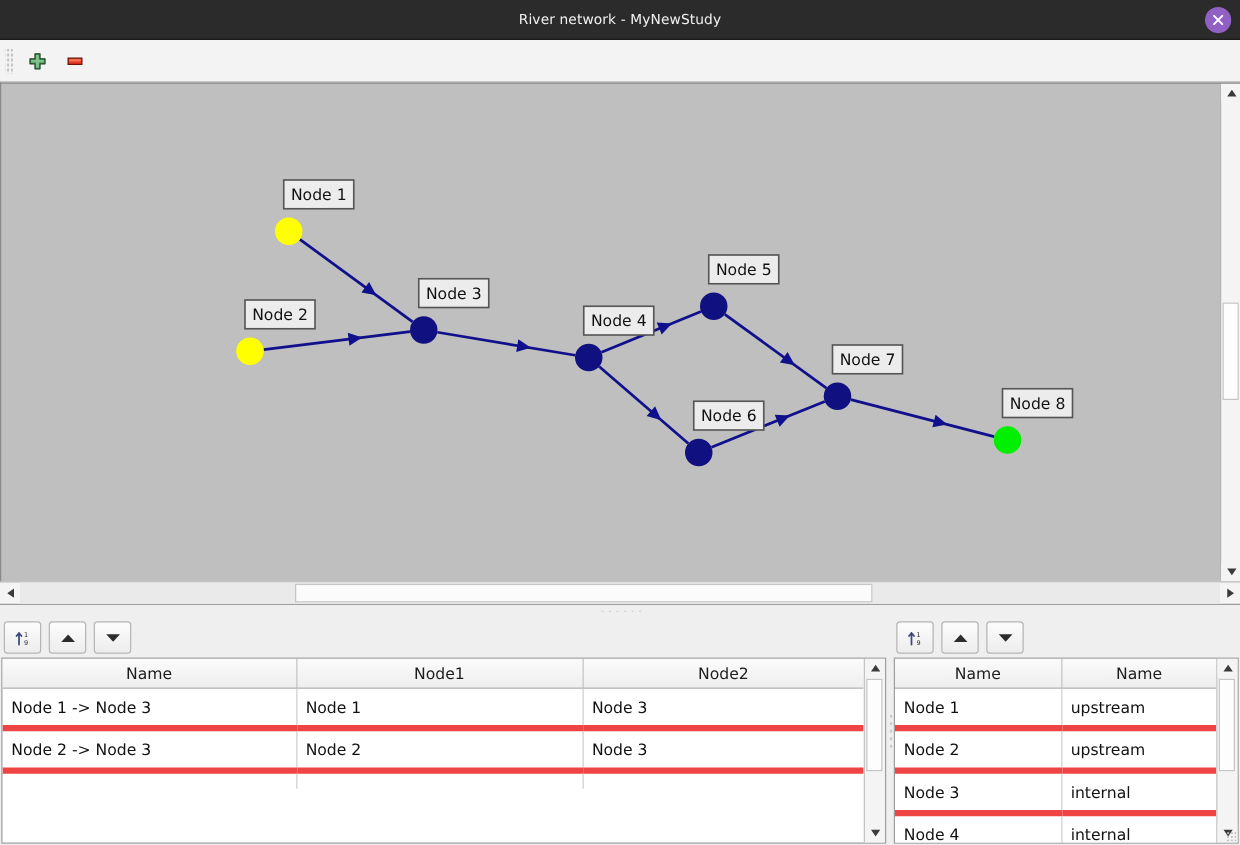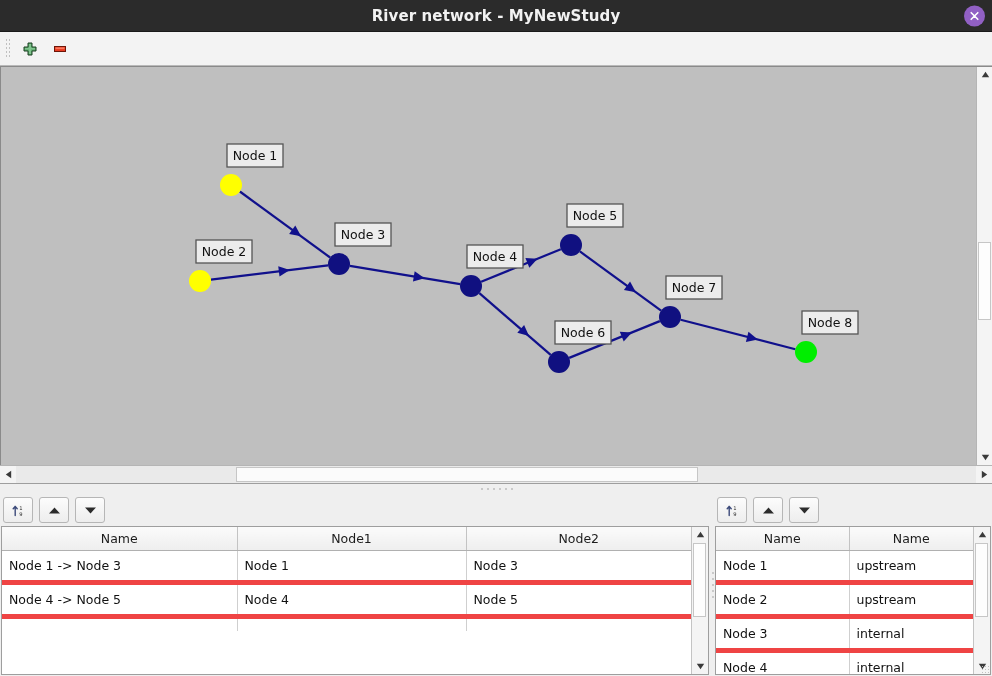--- a/index.html
+++ b/index.html
@@ -31,22 +31,22 @@
     height: 31px;
     min-height: 31px;
     background: #2b2b2b;
     border-bottom: 1px solid #1a1a1a;
     display: flex;
     align-items: center;
     justify-content: center;
   }
   .titlebar-text {
     color: #f2f2f2;
-    font-size: 15px;
-    font-weight: bold;
+    font-size: 11px;
+    font-weight: normal;
     letter-spacing: 0.1px;
   }
   .close-btn {
     position: absolute;
     right: 7px;
     top: 50%;
     transform: translateY(-50%);
     width: 21px;
     height: 21px;
     border-radius: 50%;
@@ -477,23 +477,23 @@
                   <th>Node2</th>
                 </tr>
               </thead>
             <tbody id="reaches-body">
                 <tr>
                   <td>Node 1 -&gt; Node 3</td>
                   <td>Node 1</td>
                   <td>Node 3</td>
                 </tr>
                 <tr>
-                  <td>Node 4 -&gt; Node 5</td>
-                  <td>Node 4</td>
-                  <td>Node 5</td>
+                  <td>Node 2 -&gt; Node 3</td>
+                  <td>Node 2</td>
+                  <td>Node 3</td>
                 </tr>
                 <tr class="filler">
                   <td></td>
                   <td></td>
                   <td></td>
                 </tr>
               </tbody>
           </table>
         </div>
         <div class="tbl-vscroll">

